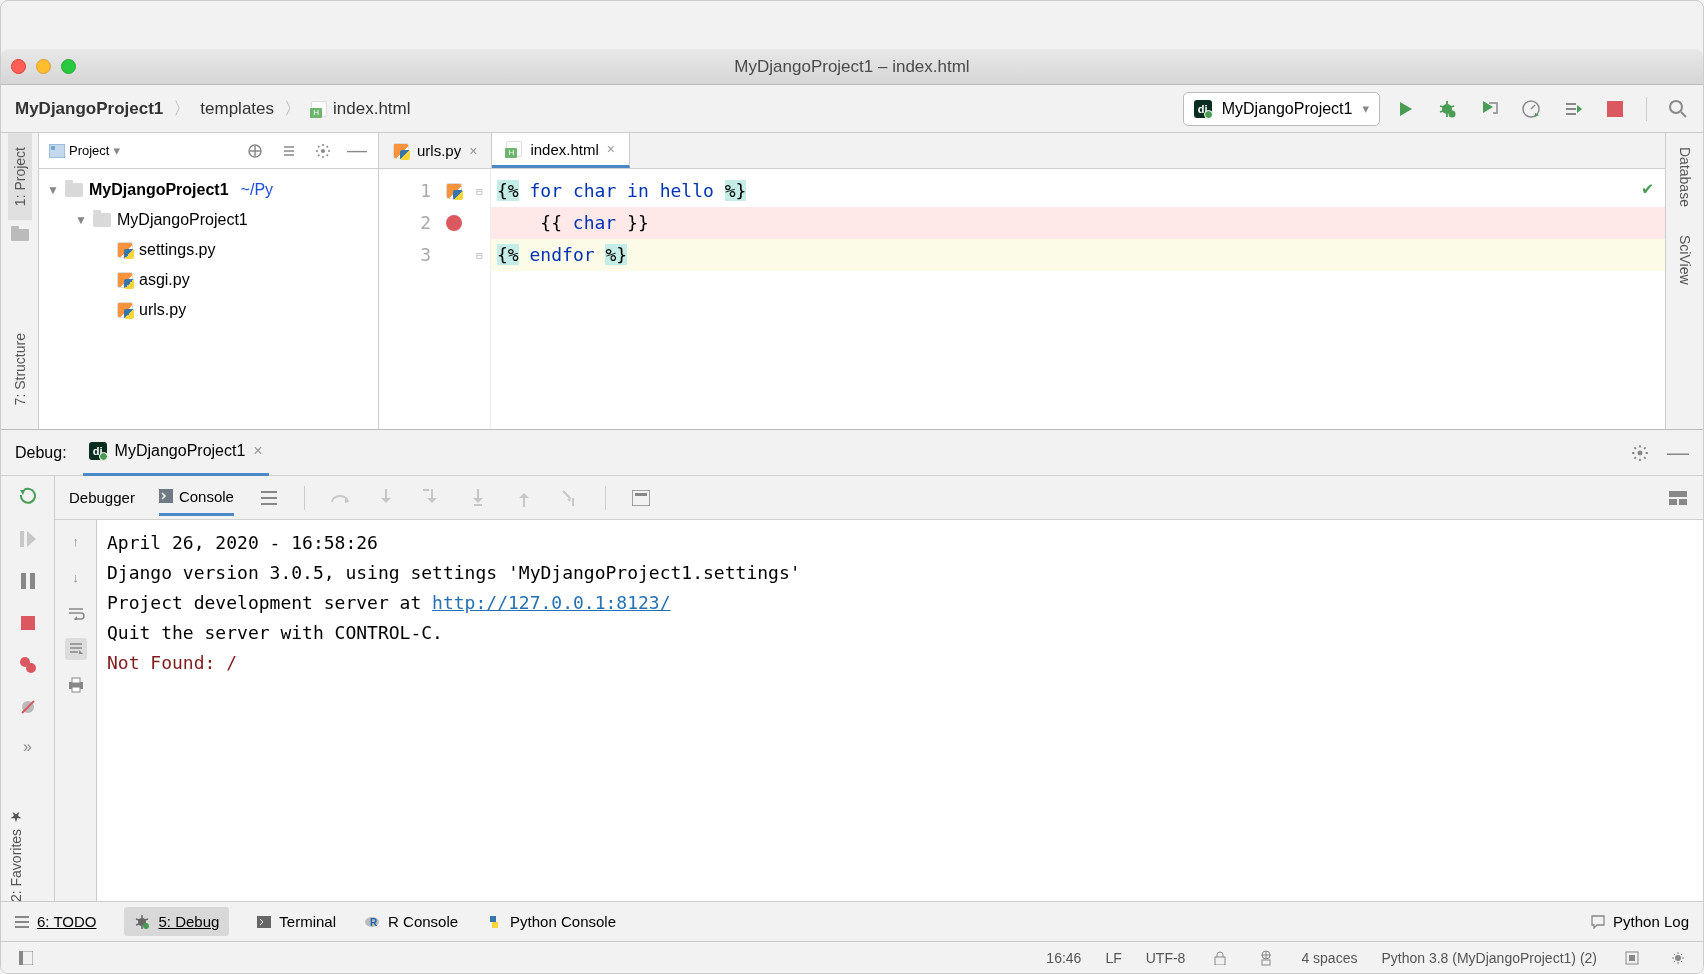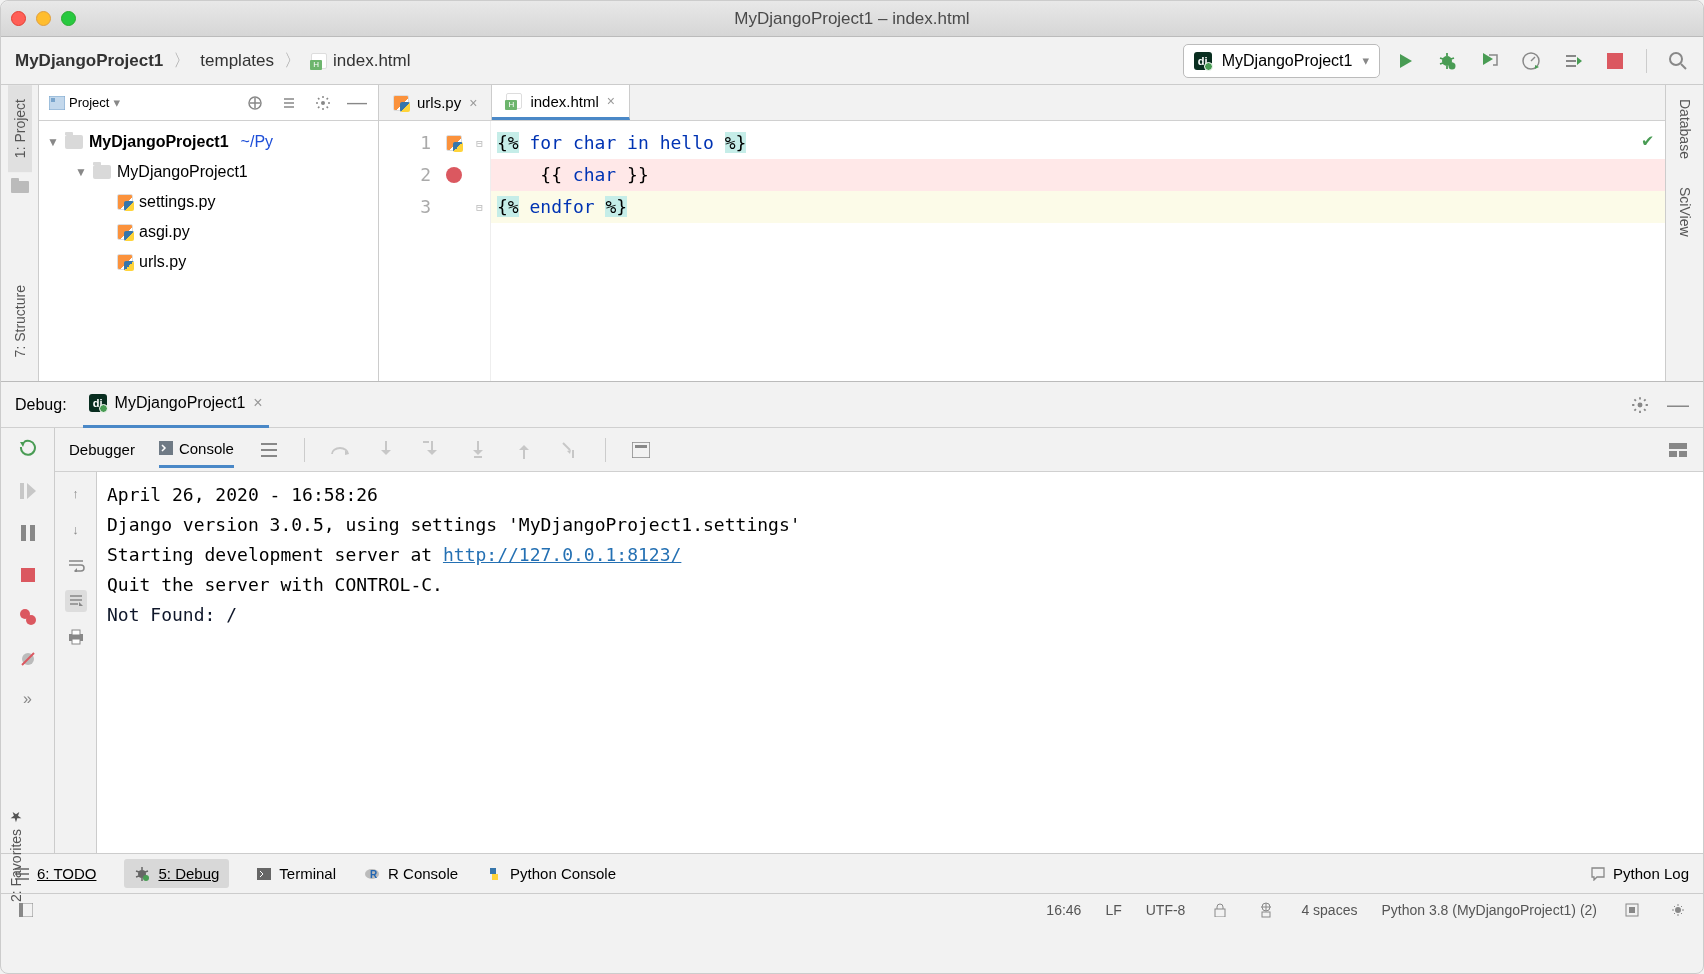--- a/index.html
+++ b/index.html
@@ -1,17 +1,17 @@
 <!DOCTYPE html>
 <html><head>
 <meta charset="utf-8">
 <style>
 * { box-sizing: border-box; margin: 0; padding: 0; }
 body { font-family: -apple-system, 'Helvetica Neue', Arial, sans-serif; font-size: 13px; color: #000; background: #f2f2f2; width: 1704px; height: 974px; overflow: hidden; border: 1px solid #ccc; border-radius: 8px; }
-.titlebar { height: 36px; background: linear-gradient(#e8e8e8,#d6d6d6); border-bottom: 1px solid #bbb; border-radius: 8px 8px 0 0; display: flex; align-items: center; padding: 0 10px; position: relative; }
+.titlebar { height: 36px; background: linear-gradient(#e8e8e8,#d6d6d6); border-bottom: 1px solid #bbb; border-radius: 8px 8px 0 0; display: flex; align-items: center; padding: 0 10px; position: relative; margin-top: 48px; }
 .traffic { display: flex; gap: 10px; }
 .traffic span { width: 15px; height: 15px; border-radius: 50%; display: block; }
 .tr-close { background: #ff5f57; border: 1px solid #e33e32; }
 .tr-min { background: #ffbd2e; border: 1px solid #e09e3e; }
 .tr-max { background: #28c940; border: 1px solid #2aab2f; }
 .window-title { position: absolute; left: 50%; transform: translateX(-50%); font-size: 17px; color: #4a4a4a; }
 
 .navbar { height: 48px; background: #f2f2f2; border-bottom: 1px solid #ccc; display: flex; align-items: center; padding: 0 14px; }
 .breadcrumbs { display: flex; align-items: center; gap: 10px; font-size: 17px; }
 .bc-sep { color: #aaa; }
@@ -68,21 +68,21 @@
 .debug-controls { width: 54px; border-right: 1px solid #ccc; display: flex; flex-direction: column; align-items: center; padding-top: 10px; gap: 20px; }
 .debug-main { flex: 1; display: flex; flex-direction: column; background: #fff; }
 .debug-toolbar { height: 44px; background: #f2f2f2; border-bottom: 1px solid #d0d0d0; display: flex; align-items: center; padding: 0 14px; gap: 24px; font-size: 15px; }
 .dt-tab { cursor: pointer; }
 .dt-tab.active { border-bottom: 3px solid #4a88c7; padding-bottom: 8px; margin-top: 8px; display: flex; align-items: center; gap: 6px; }
 .dt-sep { width: 1px; height: 24px; background: #ccc; }
 .console-nav { width: 42px; background: #f2f2f2; border-right: 1px solid #ccc; display: flex; flex-direction: column; align-items: center; padding-top: 10px; gap: 14px; }
 .console-wrap { flex: 1; display: flex; }
 .console { flex: 1; font-family: 'SF Mono','Menlo','Consolas',monospace; font-size: 18px; line-height: 30px; padding: 8px 10px; white-space: pre; background: #fff; }
 .console a { color: #2470b3; text-decoration: underline; }
-.console .err { color: #0f172a; }
+.console .err { color: #7f1d1d; }
 
 .bottom-tabs { height: 40px; background: #f2f2f2; border-top: 1px solid #ccc; display: flex; align-items: center; padding: 0 14px; gap: 28px; font-size: 15px; }
 .btab { display: flex; align-items: center; gap: 8px; cursor: pointer; }
 .btab.active { background: #d8d8d8; padding: 6px 10px; border-radius: 3px; }
 .bottom-tabs .spacer { flex: 1; }
 
 .status-bar { height: 32px; background: #f2f2f2; border-top: 1px solid #ccc; display: flex; align-items: center; padding: 0 14px; gap: 24px; font-size: 14px; color: #555; justify-content: space-between; }
 .status-bar .spacer { flex: 1; }
 
 .folder-icon { width: 18px; height: 14px; background: #d9d9d9; border-radius: 2px; display: inline-block; position: relative; }
@@ -444,21 +444,21 @@
           <span class="icon">
               <svg width="18" height="16">
                 <rect x="2" y="5" width="14" height="7" fill="#888"></rect>
                 <rect x="5" y="1" width="8" height="5" fill="#fff" stroke="#888"></rect>
                 <rect x="5" y="10" width="8" height="5" fill="#fff" stroke="#888"></rect>
               </svg>
             </span>
         </div>
         <div class="console"><span>April 26, 2020 - 16:58:26</span>
 <span>Django version 3.0.5, using settings 'MyDjangoProject1.settings'</span>
-<span>Starting development server at </span><a>http://127.0.0.1:8123/</a>
+<span>Project development server at </span><a>http://127.0.0.1:8123/</a>
 <span>Quit the server with CONTROL-C.</span>
 <span class="err">Not Found: /</span></div>
       </div>
     </div>
   </div>
 </div>
 
 <div class="bottom-tabs">
   <span class="btab" style="position:absolute;left:8px;bottom:72px;writing-mode:vertical-rl;transform:rotate(180deg);font-size:14px;color:#555;">2: Favorites ★</span>
   <span class="btab">

